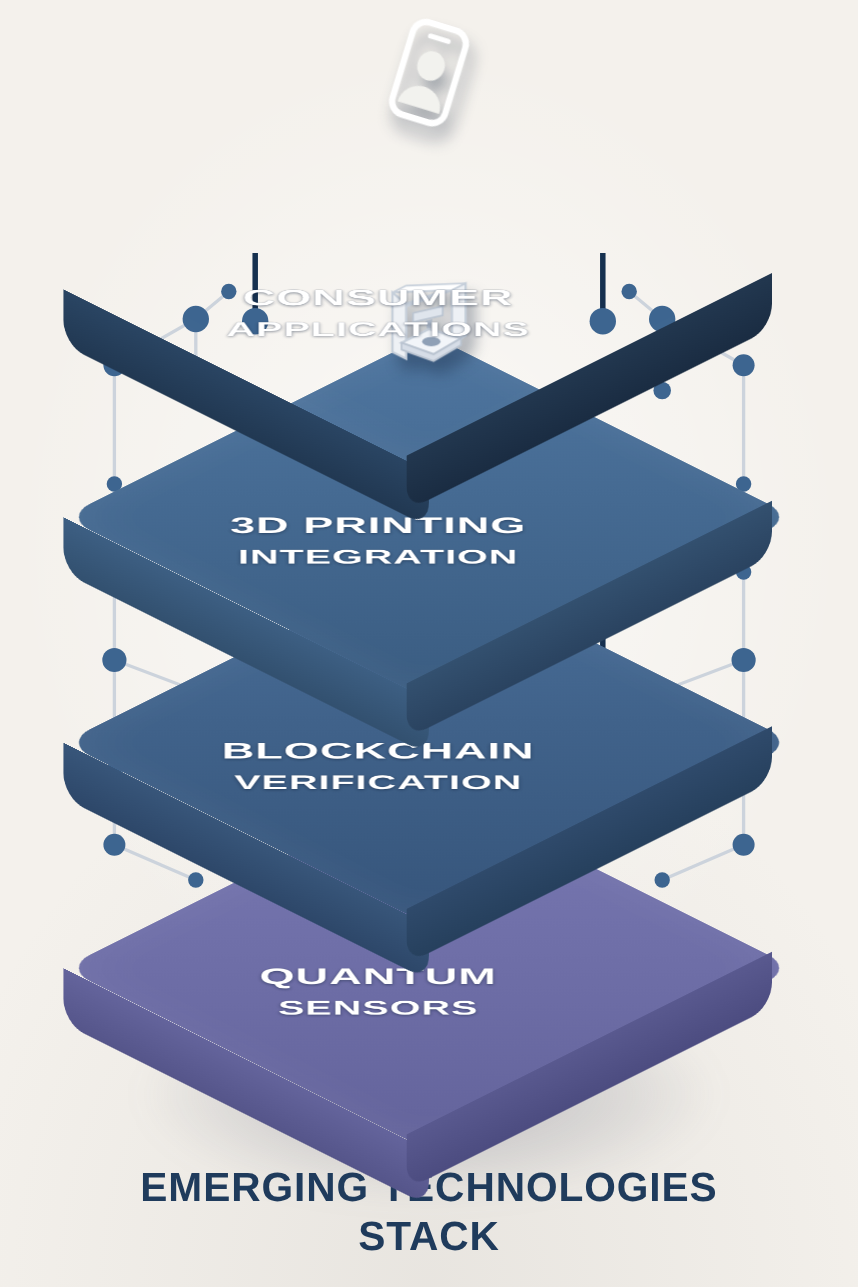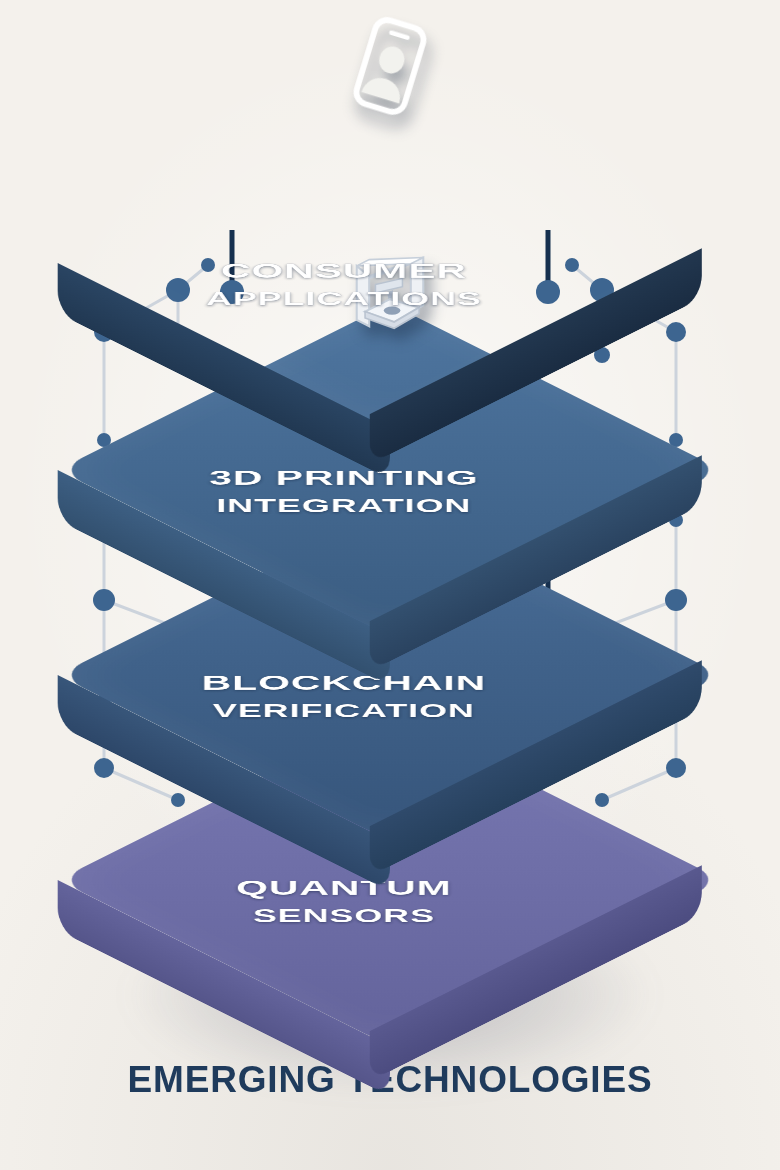--- a/index.html
+++ b/index.html
@@ -323,13 +323,14 @@
         <span class="l1">CONSUMER</span>
         <span class="l2">APPLICATIONS</span>
       </div>
     </div>
   </div>
 
 </div>
 
 <div id="title-block">
   <span class="tline">EMERGING TECHNOLOGIES</span>
+  <span class="tline">STACK</span>
 </div>
 
 </body></html>

